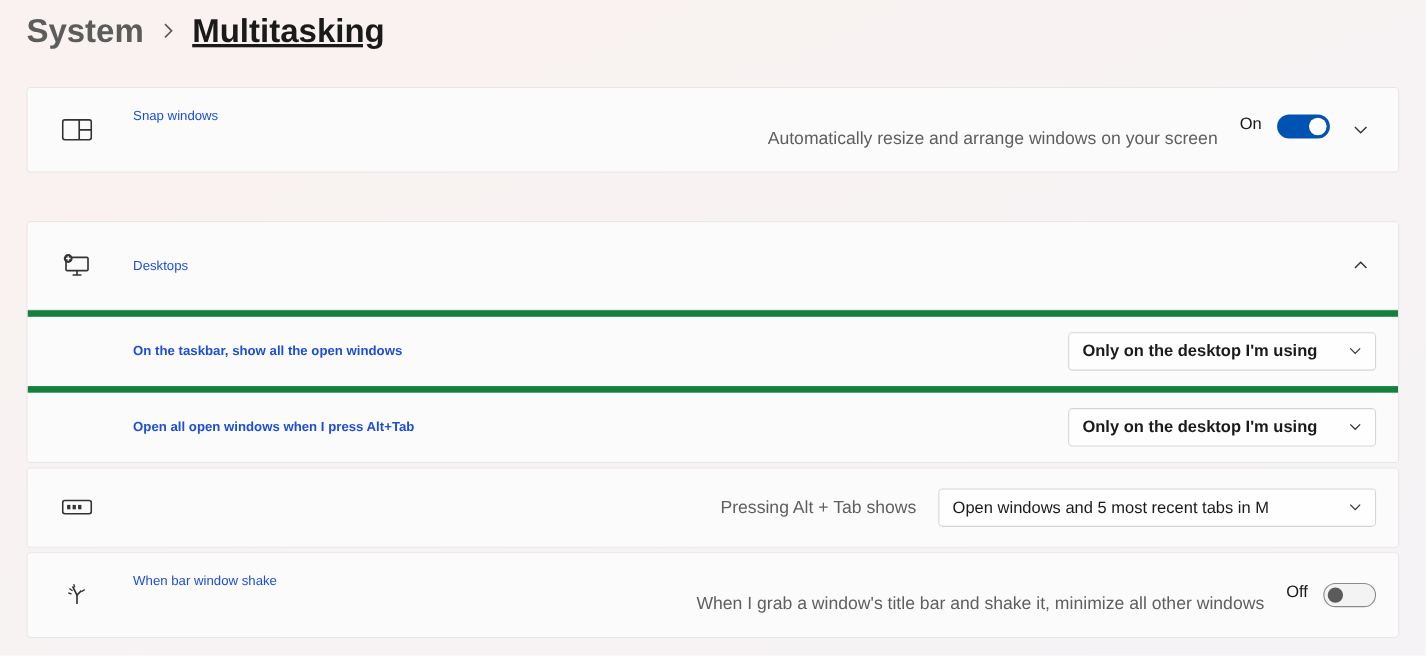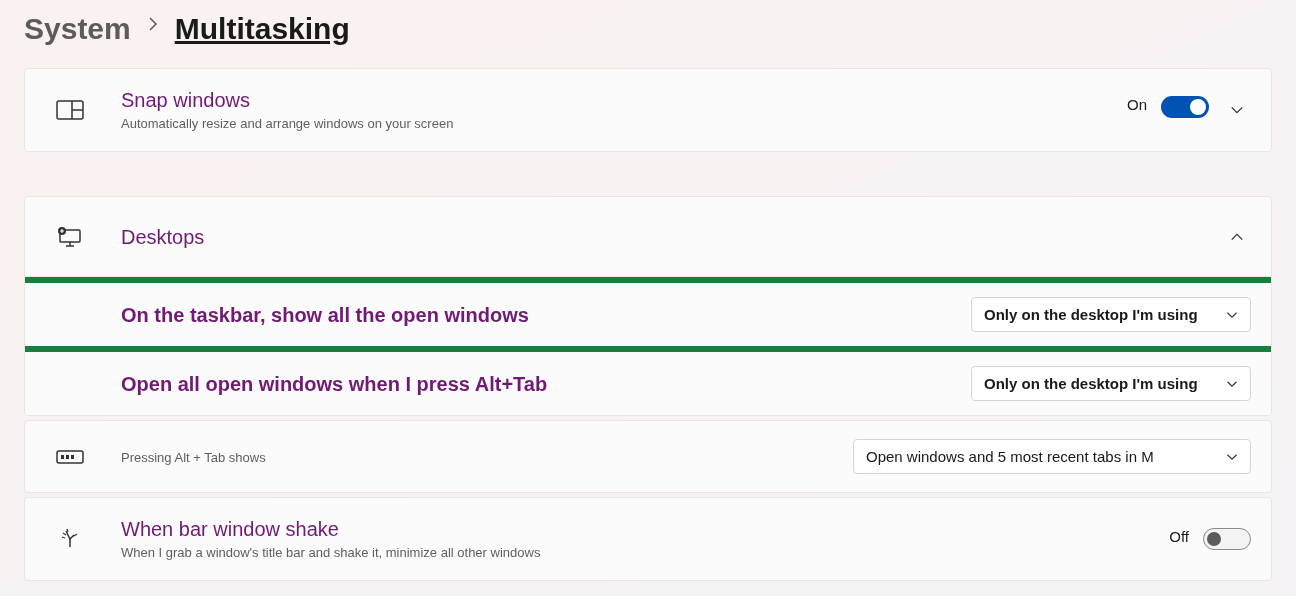--- a/index.html
+++ b/index.html
@@ -9,23 +9,23 @@
       width: 1296px;
       height: 596px;
       overflow: hidden;
       color: #1a1a1a;
     }
     .page {
       padding: 12px 24px 24px 24px;
     }
     .breadcrumb {
       display: flex;
-      align-items: flex-start;
+      align-items: center;
       gap: 14px;
-      margin-bottom: 22px;
+      margin-bottom: 33px;
     }
     .breadcrumb-parent {
       font-size: 30px;
       font-weight: 600;
       color: #5c5c5c;
       cursor: pointer;
     }
     .breadcrumb-sep {
       font-size: 22px;
       color: #5c5c5c;
@@ -75,29 +75,30 @@
       justify-content: center;
       flex-shrink: 0;
     }
     .text-cell {
       flex: 1;
       padding-left: 26px;
       padding-right: 20px;
     }
     .text-cell.nopad { padding-left: 0; }
     .title {
-      font-size: 20px;
-      color: #701a75;
+      font-size: 12px;
+      color: #1d4ed8;
       line-height: 1.3;
     }
     .subtitle {
-      font-size: 13px;
+      font-size: 16px;
       color: #5f5f5f;
       line-height: 1.4;
       margin-top: 2px;
+      text-align: right;
     }
     .controls {
       display: flex;
       align-items: flex-start;
       gap: 14px;
       flex-shrink: 0;
     }
     .toggle-label {
       font-size: 15px;
       color: #1a1a1a;

